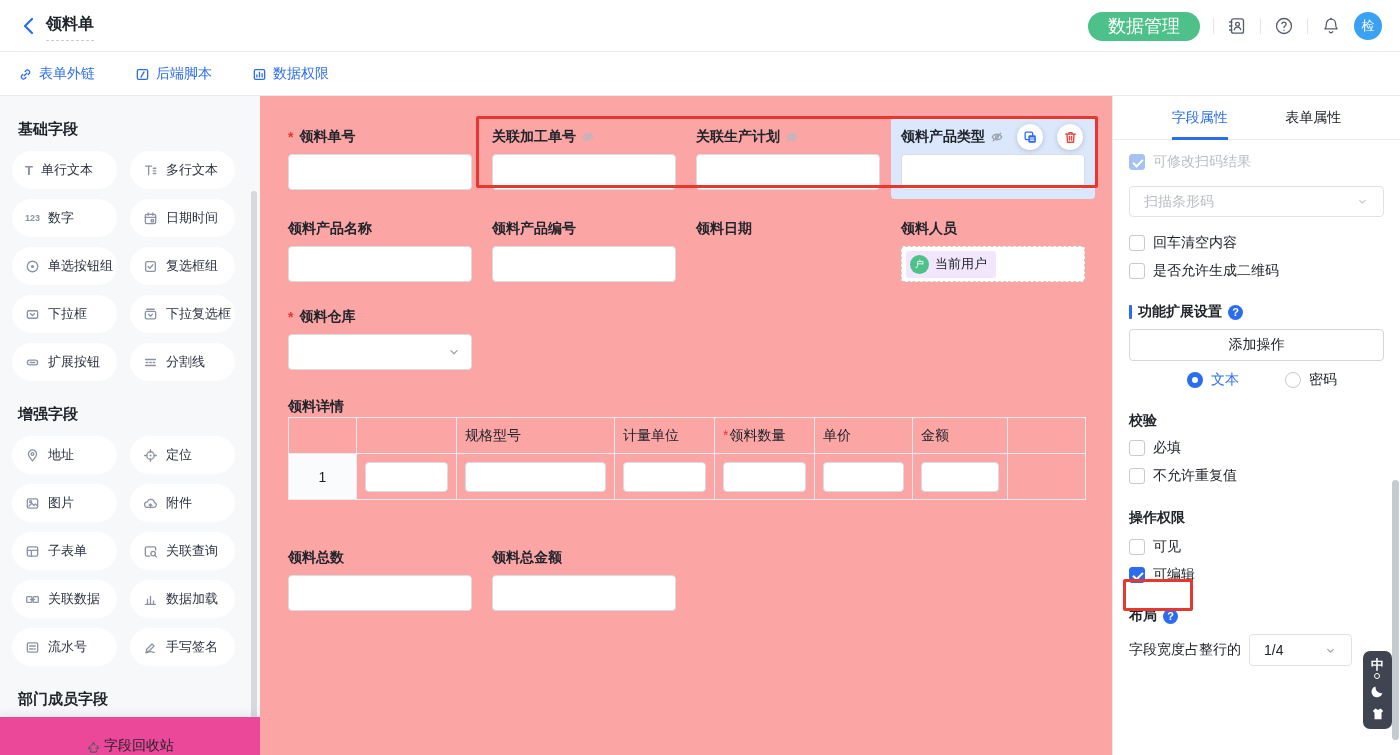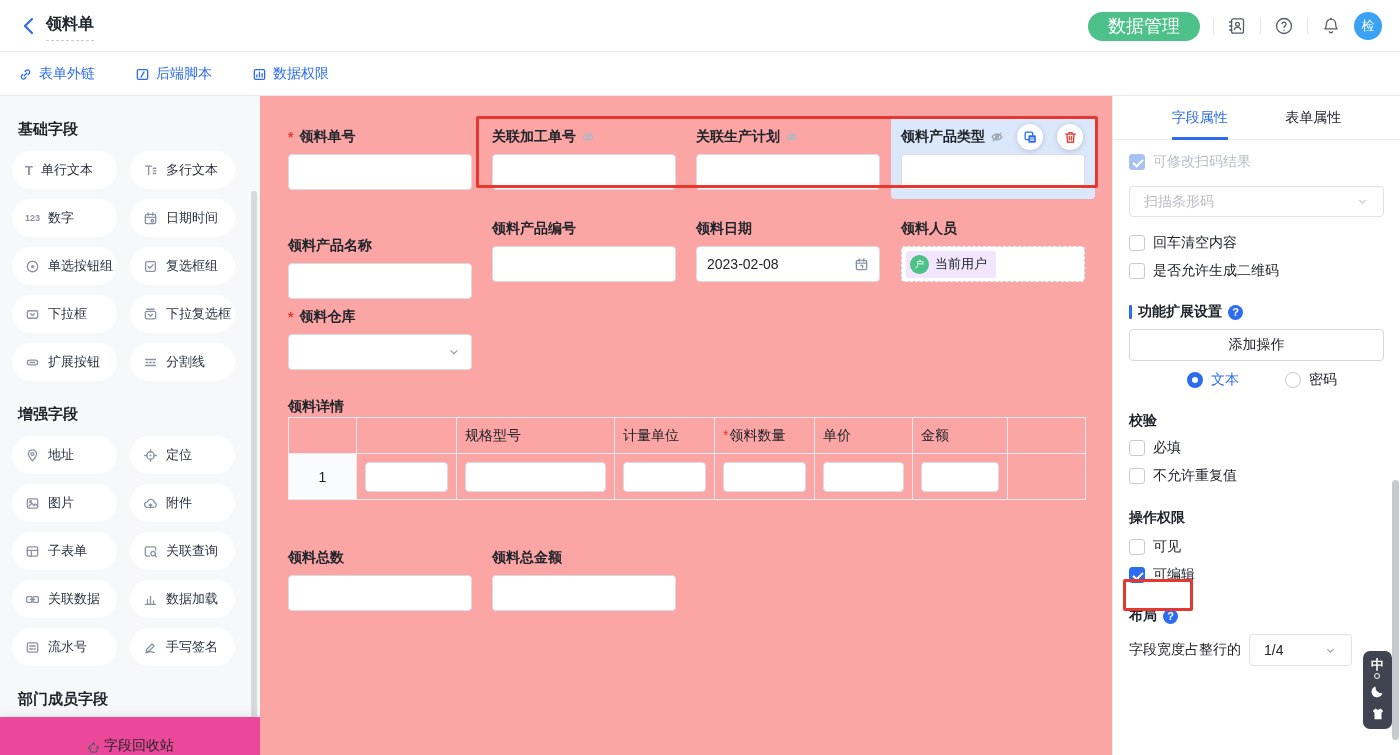--- a/index.html
+++ b/index.html
@@ -389,43 +389,36 @@
     <span class="chip trash">
       <svg viewBox="0 0 16 16" style="width:15px;height:15px;stroke:#e8463c;fill:none;stroke-width:1.5;stroke-linecap:round;stroke-linejoin:round">
           <path d="M2.8 4.4h10.4"></path>
           <path d="M6.3 4.2V2.8h3.4v1.4"></path>
           <path d="M4.3 4.6l.5 8.4h6.4l.5-8.4"></path>
           <path d="M6.9 7v3.6M9.1 7v3.6"></path>
         </svg>
     </span>
   </div>
 
-  <div class="fcell" style="left:18px;top:130px">
+  <div class="fcell" style="left:18px;top:113px">
     <div class="flabel">
         <span>领料产品名称</span>
       </div>
     <div class="finput"></div>
   </div>
   <div class="fcell" style="left:222px;top:113px">
     <div class="flabel">
         <span>领料产品编号</span>
       </div>
     <div class="finput"></div>
   </div>
   <div class="fcell" style="left:426px;top:113px">
     <div class="flabel">
         <span>领料日期</span>
       </div>
-    <div class="finput">
-      <span>2023-02-08</span>
-      <svg class="ic" viewBox="0 0 16 16" style="margin-left:auto;width:15px;height:15px">
-          <rect x="2.5" y="3.5" width="11" height="10" rx="1.5"></rect>
-          <path d="M2.5 6.6h11M5.5 2v2.6M10.5 2v2.6M7.2 9h2v2.6"></path>
-        </svg>
-    </div>
   </div>
   <div class="fcell" style="left:631px;top:113px">
     <div class="flabel">
         <span>领料人员</span>
       </div>
     <div class="finput dashed">
       <span class="tag-user">
         <span class="tag-ava">户</span>
         <span>当前用户</span>
       </span>

